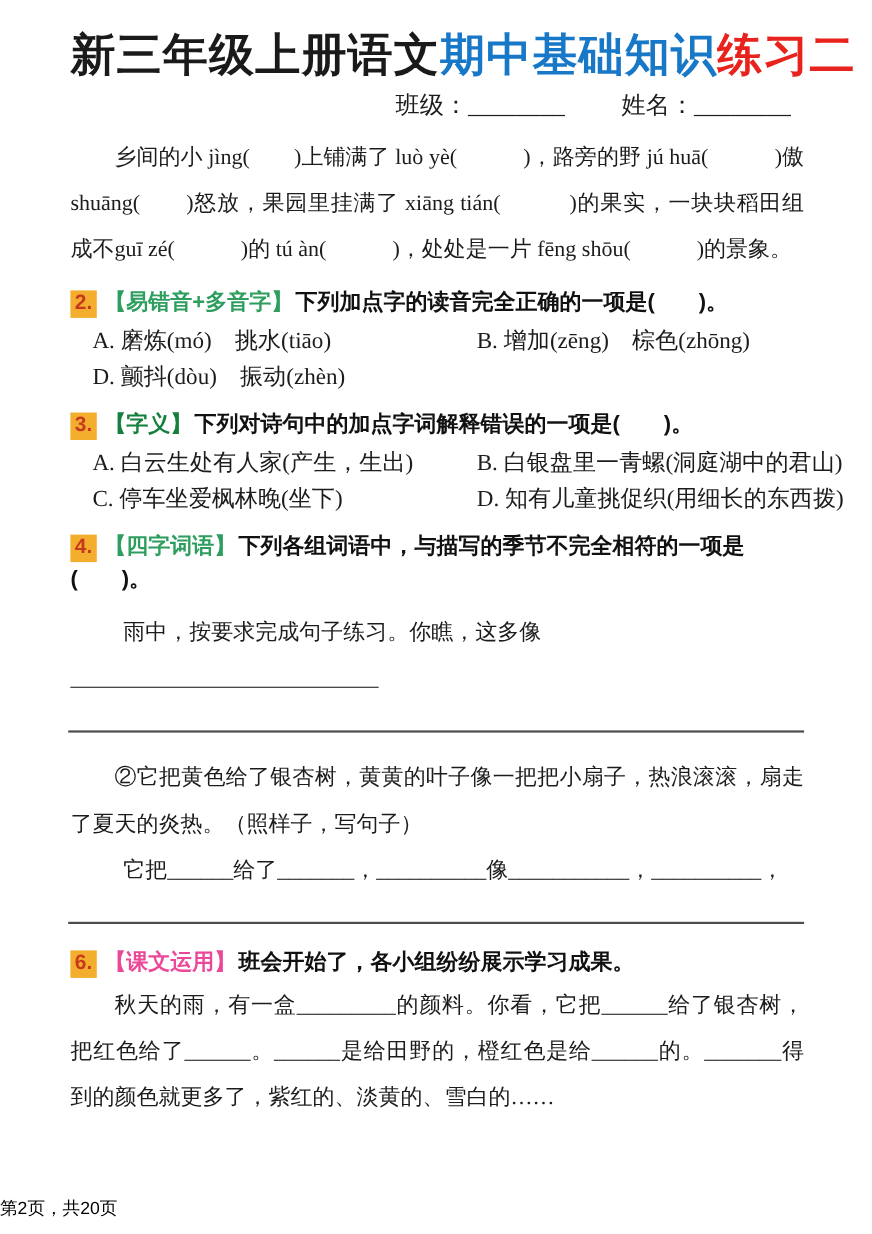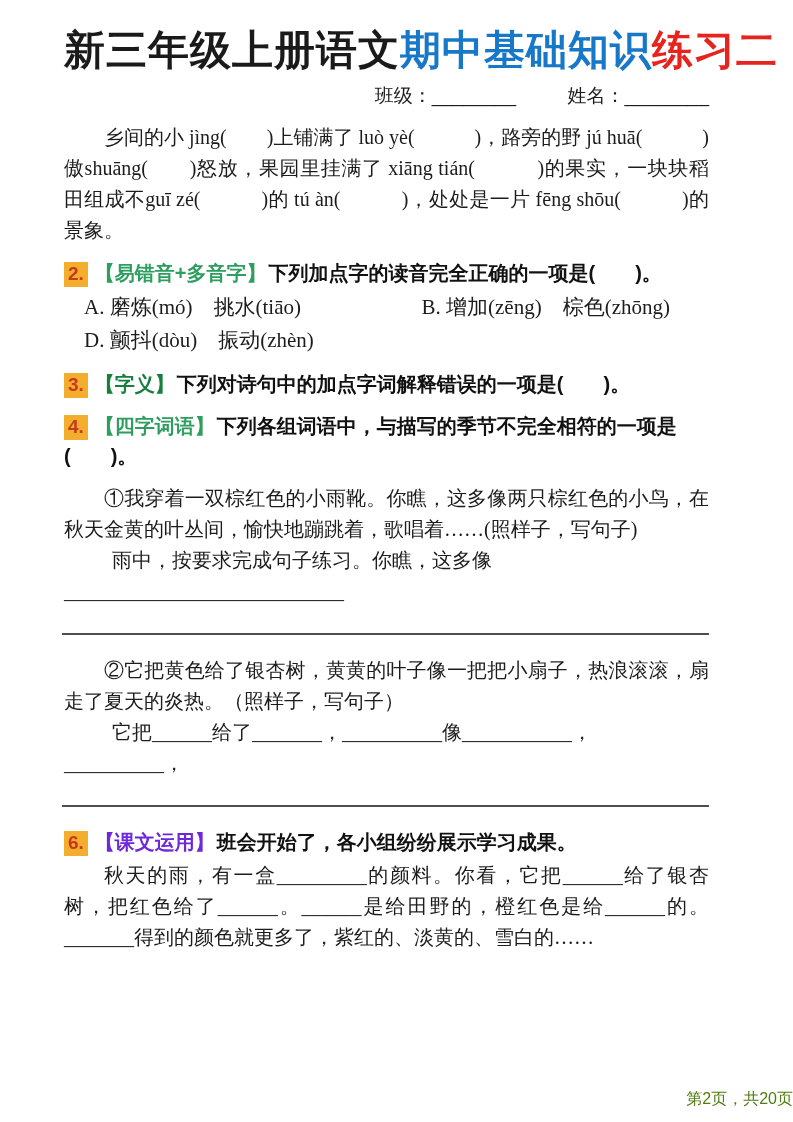--- a/index.html
+++ b/index.html
@@ -6,39 +6,39 @@
   body{
     width:793px;height:1122px;
     font-family:"Liberation Serif", serif;
     color:#1c1c1c;
     position:relative;
     overflow:hidden;
   }
   .page{
     box-sizing:border-box;
     width:793px;height:1122px;
-    padding:24px 84px 8px 64px;
+    padding:24px 62px 8px 64px;
     position:relative;
   }
   .title{
     font-family:"Liberation Sans", sans-serif;
     font-weight:bold;
     font-size:41px;
     line-height:52px;
     text-align:center;
     margin:0 0 8px 0;
     letter-spacing:1px;
     white-space:nowrap;
   }
   .fields{
     text-align:right;
-    font-size:19px;
+    font-size:22px;
     line-height:24px;
-    margin:2px 0 14px 0;
-    font-family:Liberation Sans, sans-serif;
+    margin:2px 12px 14px 0;
+    font-family:Liberation Serif, serif;
   }
   .fields .fld{margin-left:46px;}
   .fields .blank{letter-spacing:0;}
   .sec{margin-bottom:12px;}
   .sec-head{
     font-family:"Liberation Sans", sans-serif;
     font-weight:bold;
     font-size:20px;
     line-height:30px;
     margin-bottom:3px;
@@ -48,21 +48,21 @@
     display:inline-block;
     font-size:19px;
     line-height:24px;
     padding:0 4px 1px 4px;
     margin-right:7px;
     font-family:"Liberation Sans", sans-serif;
   }
   .sec-label{margin-right:2px;}
   .para{
     font-size:20px;
-    line-height:31px;
+    line-height:42px;
     margin:0;
     text-indent:2em;
     text-align:justify;
   }
   .prompt{text-indent:2.4em; text-align:left;}
   .opts2{
     display:grid;
     grid-template-columns:54% 46%;
     font-size:21px;
     line-height:33px;
@@ -86,24 +86,24 @@
     left:50%;
     transform:translateX(-50%);
     bottom:-0.62em;
     font-size:0.55em;
     color:#1c1c1c;
   }
   .footer{
     position:absolute;
     bottom:12px;
     left:0;right:0;
-    text-align:right;
+    text-align:left;
     font-size:16px;
     font-family:"Liberation Sans", sans-serif;
-    color:#4d7c0f;
+    color:#000000;
   }
 </style>
 </head>
 <body>
 
 <div class="page">
 
   <h1 class="title">
     <span style="color: rgb(26, 26, 26);">新三年级上册语文</span><span style="color: rgb(24, 120, 200);">期中基础知识</span><span style="color: rgb(232, 34, 28);">练习二</span>
   </h1>
@@ -125,39 +125,44 @@
       <div class="opt">A. <span class="em-dot">磨</span>炼(mó)　<span class="em-dot">挑</span>水(tiāo)</div>
       <div class="opt">B. <span class="em-dot">增</span>加(zēng)　<span class="em-dot">棕</span>色(zhōng)</div>
       <div class="opt">D. <span class="em-dot">颤</span>抖(dòu)　<span class="em-dot">振</span>动(zhèn)</div>
     </div>
   </section>
 
   <section class="sec">
     <div class="sec-head">
       <span class="badge" style="color: rgb(200, 56, 31); background-color: rgb(242, 174, 44);">3.</span><span class="sec-label" style="color: #15803d;">【字义】</span><span>下列对诗句中的加点字词解释错误的一项是(　　)。</span>
     </div>
+    <div class="opts2">
+      <div class="opt">A. 白云<span class="em-dot">生</span>处有人家(产生，生出)</div>
+      <div class="opt">B. 白银盘里一<span class="em-dot">青</span><span class="em-dot">螺</span>(洞庭湖中的君山)</div>
+      <div class="opt">C. 停车<span class="em-dot">坐</span>爱枫林晚(坐下)</div>
+      <div class="opt">D. 知有儿童<span class="em-dot">挑</span>促织(用细长的东西拨)</div>
+    </div>
   </section>
 
   <section class="sec">
     <div class="sec-head">
       <span class="badge" style="color: rgb(200, 56, 31); background-color: rgb(242, 174, 44);">4.</span><span class="sec-label" style="color: rgb(46, 158, 95);">【四字词语】</span><span>下列各组词语中，与描写的季节不完全相符的一项是(　　)。</span>
     </div>
   </section>
 
   <section class="sec">
-    <p class="para">①我穿着一双棕红色的小雨靴。你瞧，这多像两只棕红色的小鸟，在秋天金黄的叶丛间，愉快地蹦跳着，歌唱着……(照样子，写句子)</p>
     <p class="para prompt">雨中，按要求完成句子练习。你瞧，这多像____________________________</p>
     <div class="answer-line"></div>
     <p class="para">②它把黄色给了银杏树，黄黄的叶子像一把把小扇子，热浪滚滚，扇走了夏天的炎热。（照样子，写句子）</p>
     <p class="para prompt">它把______给了_______，__________像___________，__________，</p>
     <div class="answer-line"></div>
   </section>
 
   <section class="sec">
     <div class="sec-head">
-      <span class="badge" style="color: rgb(200, 56, 31); background-color: rgb(242, 174, 44);">6.</span><span class="sec-label" style="color: #6d28d9;">【课文运用】</span><span>班会开始了，各小组纷纷展示学习成果。</span>
+      <span class="badge" style="color: rgb(200, 56, 31); background-color: rgb(242, 174, 44);">6.</span><span class="sec-label" style="color: #ec4899;">【课文运用】</span><span>班会开始了，各小组纷纷展示学习成果。</span>
     </div>
     <p class="para">秋天的雨，有一盒_________的颜料。你看，它把______给了银杏树，把红色给了______。______是给田野的，橙红色是给______的。_______得到的颜色就更多了，紫红的、淡黄的、雪白的……</p>
   </section>
 
   <div class="footer">第2页，共20页</div>
 
 </div>
 
 </body></html>

